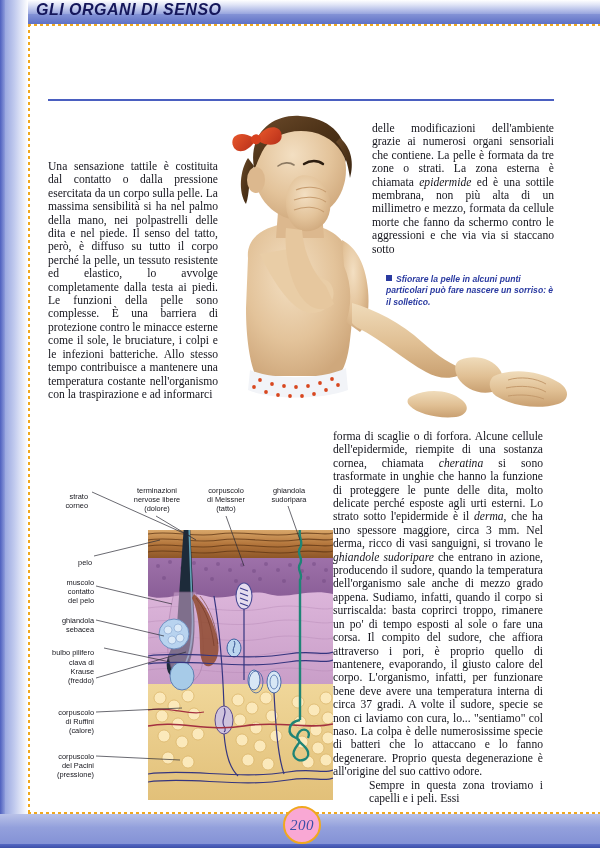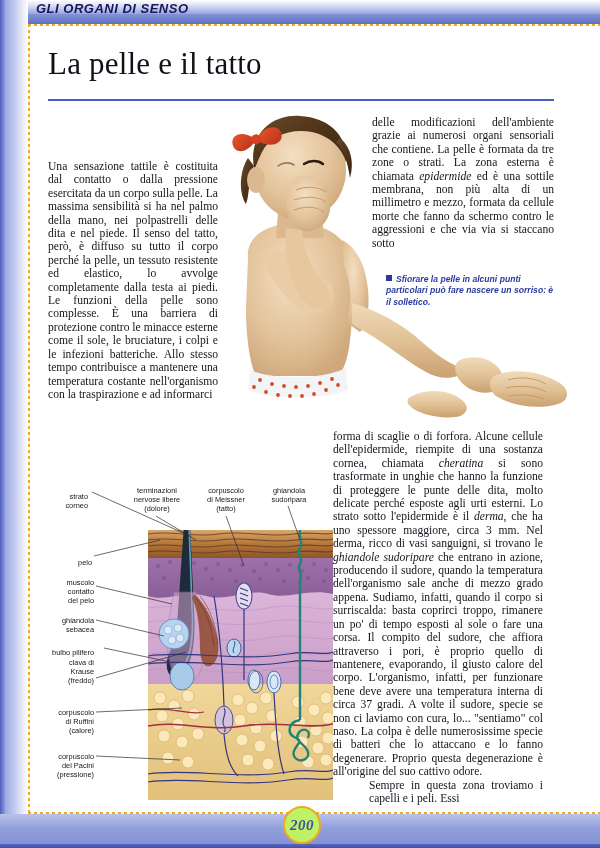--- a/index.html
+++ b/index.html
@@ -30,21 +30,21 @@
     background:linear-gradient(to bottom,#ffffff 0%,#dfe4f6 22%,#9aa7df 62%,#6f80cf 100%);
   }
   .header-band-2{
     position:absolute;left:0;top:14px;width:600px;height:10px;
     background:linear-gradient(to bottom,#8493d6,#5e71c6);
   }
   .header-title{
     position:absolute;left:36px;top:1px;
     font-family:"Liberation Sans", sans-serif;
     font-weight:bold;font-style:italic;
-    font-size:13px;letter-spacing:.5px;color:#15175a;
+    font-size:16px;letter-spacing:.5px;color:#15175a;
     white-space:nowrap;
   }
 
   
   .dots-top{
     position:absolute;left:28px;top:24px;width:572px;height:2px;
     background-image:repeating-linear-gradient(to right,#f0a81e 0 3px,transparent 3px 6px);
   }
   .dots-left{
     position:absolute;left:28px;top:24px;width:2px;height:790px;
@@ -59,24 +59,24 @@
   .footer-band{
     position:absolute;left:0;top:814px;width:600px;height:30px;
     background:linear-gradient(to bottom,#b9c2e8 0%,#93a0dc 45%,#8492d6 100%);
   }
   .footer-line{
     position:absolute;left:0;top:844px;width:600px;height:4px;
     background:linear-gradient(to bottom,#5568c4,#3d4fa8);
   }
   .page-num-circle{
     position:absolute;left:283px;top:806px;width:34px;height:34px;
-    border-radius:50%;background:#bef264;border:2.5px solid #f0a81e;
+    border-radius:50%;background:#f9a8d4;border:2.5px solid #f0a81e;
     display:flex;align-items:center;justify-content:center;
     font-family:"Liberation Serif", serif;font-style:italic;
-    font-size:15px;color:#3d4fa8;letter-spacing:.5px;font-weight:bold;
+    font-size:15px;color:#3d4fa8;letter-spacing:.5px;
   }
 
   
   .article-title{
     position:absolute;left:48px;top:46px;
     font-family:"Liberation Serif", serif;
     font-size:31px;color:#10101a;letter-spacing:.2px;
   }
   .title-rule{
     position:absolute;left:48px;top:99px;width:506px;height:1.5px;
@@ -90,21 +90,21 @@
     font-size:11.6px;line-height:13.4px;
     color:#14141c;
     text-align:justify;
     text-justify:inter-word;
   }
   .col p{margin:0;}
   .col p + p{text-indent:0;margin-left:36px;}
   .col i{font-style:italic;}
 
   #col-left-top{left:48px;top:122px;width:170px;margin-top:38px;}
-  #col-right-top{left:372px;top:116px;width:182px;}
+  #col-right-top{left:372px;top:122px;width:182px;}
   #col-right-main{left:333px;top:430px;width:210px;}
 
   
   .caption{
     position:absolute;
     font-family:"Liberation Sans", sans-serif;
     font-style:italic;font-weight:bold;
     font-size:8.6px;line-height:11.4px;
     color:#2a3aa0;
   }
@@ -154,21 +154,20 @@
   <div class="header-band-2"></div>
   <div class="header-title">GLI ORGANI DI SENSO</div>
 
   <div class="left-strip"></div>
   <div class="left-strip-edge"></div>
 
   <div class="dots-top"></div>
   <div class="dots-left"></div>
   <div class="dots-bottom"></div>
 
-  <div class="article-title">La pelle e il tatto</div>
   <div class="title-rule"></div>
 
   <div class="child">
     <svg width="152" height="300" viewBox="0 0 152 300" xmlns="http://www.w3.org/2000/svg">
       <defs>
         <radialGradient id="skinG" cx="42%" cy="35%" r="70%">
           <stop offset="0%" stop-color="#f3dfc2"></stop>
           <stop offset="60%" stop-color="#e3c39a"></stop>
           <stop offset="100%" stop-color="#cfa87c"></stop>
         </radialGradient>

